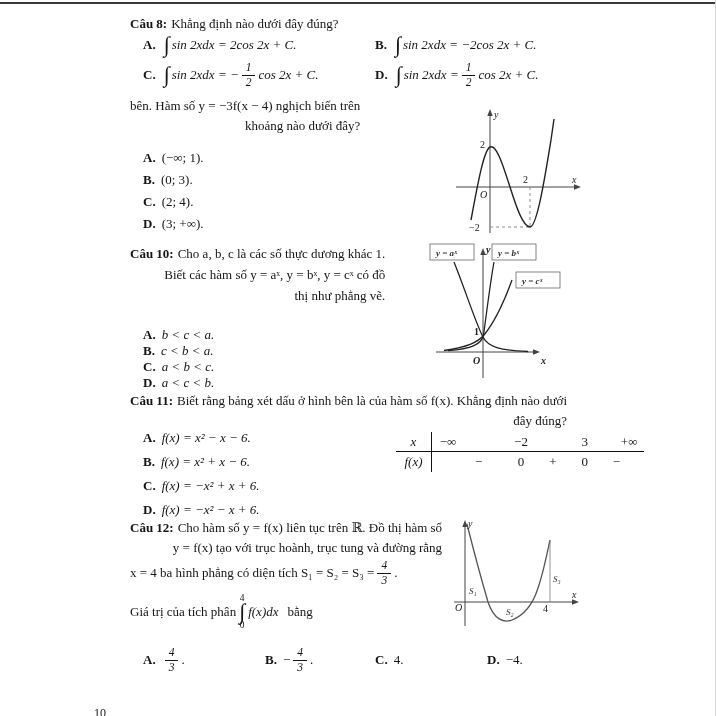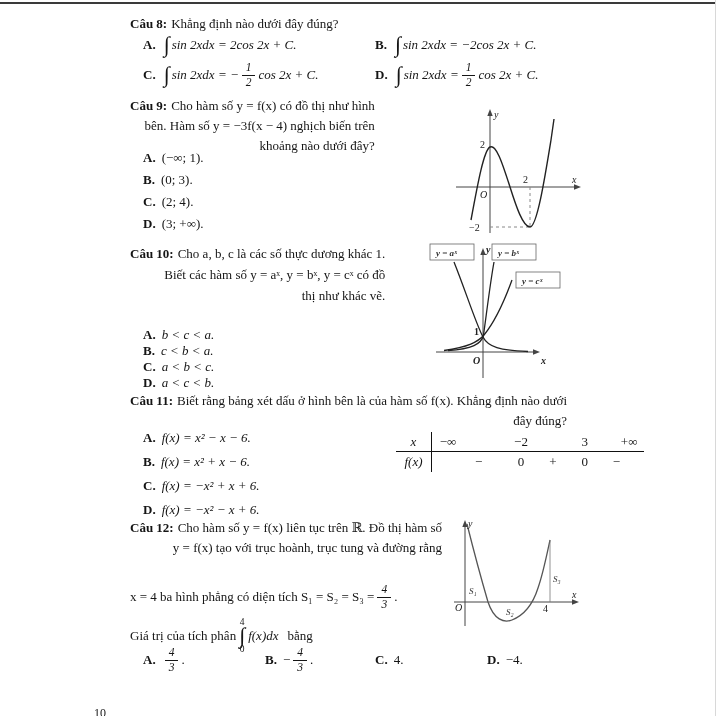--- a/index.html
+++ b/index.html
@@ -77,21 +77,20 @@
     <span class="intsym">∫</span>
     <span class="math">sin 2xdx = </span>
       <span class="frac">
         <span class="num">1</span>
         <span class="den">2</span>
       </span>
       <span class="math">cos 2x + C.</span>
   </div>
 
   <div class="abs" style="left:130px; top:96px;">
-    <div class="qline"><span class="qnum">Câu 9:</span><span>Cho hàm số y = f(x) có đồ thị như hình</span></div>
     <div class="qline">bên. Hàm số y = −3f(x − 4) nghịch biến trên</div>
     <div class="qline">khoảng nào dưới đây?</div>
   </div>
   <div class="abs opt" style="left:143px; top:150px;">
     <span class="optlabel">A.</span>
       <span>(−∞; 1).</span>
   </div>
   <div class="abs opt" style="left:143px; top:172px;">
     <span class="optlabel">B.</span>
       <span>(0; 3).</span>
@@ -118,21 +117,21 @@
       <text x="30" y="96" class="glabel">O</text>
       <text x="73" y="81" class="gtick">2</text>
       <text x="30" y="46" class="gtick">2</text>
       <text x="19" y="129" class="gtick">−2</text>
     </svg>
   </div>
 
   <div class="abs" style="left:130px; top:243px;">
     <div class="qline" style="line-height:21px;"><span class="qnum">Câu 10:</span><span>Cho a, b, c là các số thực dương khác 1.</span></div>
     <div class="qline" style="line-height:21px;">Biết các hàm số y = aˣ, y = bˣ, y = cˣ có đồ</div>
-    <div class="qline" style="line-height:21px;">thị như khác vẽ.</div>
+    <div class="qline" style="line-height:21px;">thị như phẳng vẽ.</div>
   </div>
   <div class="abs opt" style="left:143px; top:327px;">
     <span class="optlabel">A.</span>
       <span class="math">b &lt; c &lt; a.</span>
   </div>
   <div class="abs opt" style="left:143px; top:343px;">
     <span class="optlabel">B.</span>
       <span class="math">c &lt; b &lt; a.</span>
   </div>
   <div class="abs opt" style="left:143px; top:359px;">
@@ -205,21 +204,21 @@
         <span class="s2">+</span>
         <span class="s3">0</span>
         <span class="s4">−</span>
       </div>
     </div>
   </div>
 
   <div class="abs" style="left:130px; top:518px;">
     <div class="qline"><span class="qnum">Câu 12:</span><span>Cho hàm số y = f(x) liên tục trên ℝ. Đồ thị hàm số</span></div>
     <div class="qline">y = f(x) tạo với trục hoành, trục tung và đường rằng</div>
-    <div class="mline" style="height:30px;margin-top:24px;">
+    <div class="mline" style="height:30px;">
       <span>x = 4 ba hình phẳng có diện tích S₁ = S₂ = S₃ =</span>
         <span class="frac"><span class="num">4</span><span class="den">3</span></span>
         <span>.</span>
     </div>
     <div class="mline" style="height:40px; margin-top:4px;">
       <span>Giá trị của tích phân</span>
       <span class="intcol">
         <span class="lim">4</span>
         <span class="isym">∫</span>
         <span class="lim">0</span>

